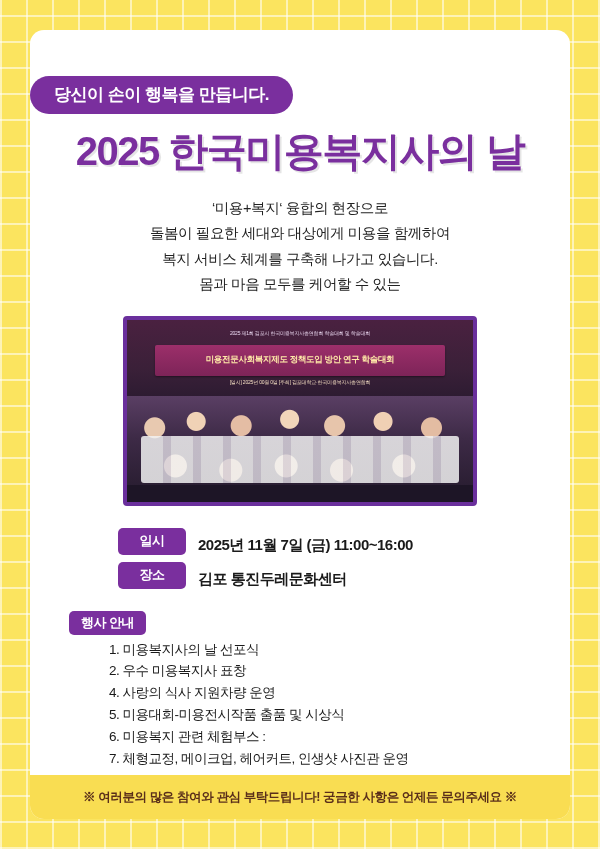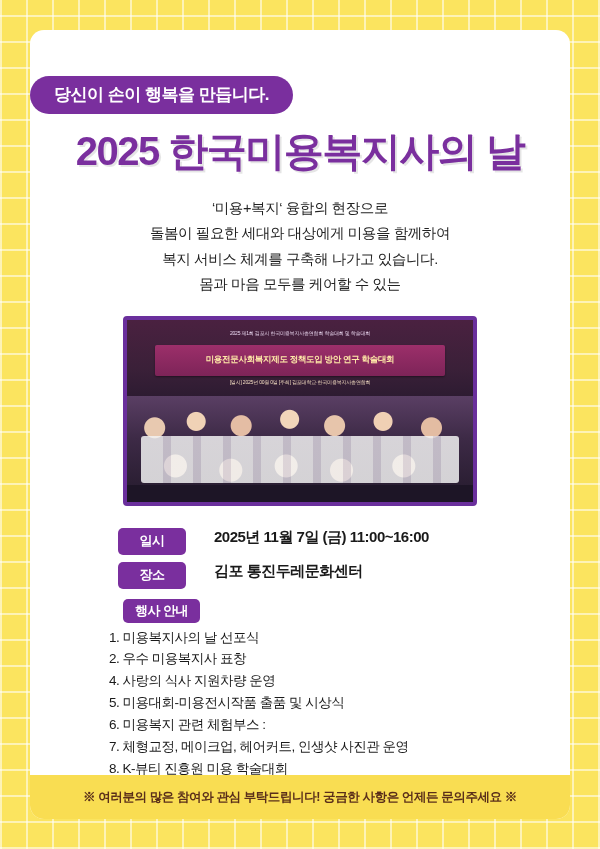--- a/index.html
+++ b/index.html
@@ -168,23 +168,22 @@
     background: #1d1526;
   }
 
   
   .info-block {
     margin-top: 22px;
     padding-left: 88px;
   }
   .info-row {
     display: flex;
-    align-items: flex-start;
+    align-items: flex-end;
     margin-bottom: 7px;
-    gap: 16px;
   }
   .tag {
     flex: 0 0 auto;
     background: #7a2f9e;
     color: #ffffff;
     font-size: 13px;
     font-weight: bold;
     padding: 4px 12px 5px 12px;
     border-radius: 5px;
     letter-spacing: -0.5px;
@@ -195,22 +194,22 @@
   .info-text {
     margin-left: 12px;
     font-size: 15px;
     color: #1a1a1a;
     letter-spacing: -0.5px;
     font-weight: bold;
   }
 
   
   .program-head {
-    margin-top: 12px;
-    padding-left: 93px;
+    margin-top: 24px;
+    padding-left: 39px;
   }
   .program-list {
     margin: 7px 0 0 0;
     padding-left: 79px;
     list-style: none;
   }
   .program-list li {
     font-size: 13.5px;
     color: #1a1a1a;
     line-height: 1.62;

